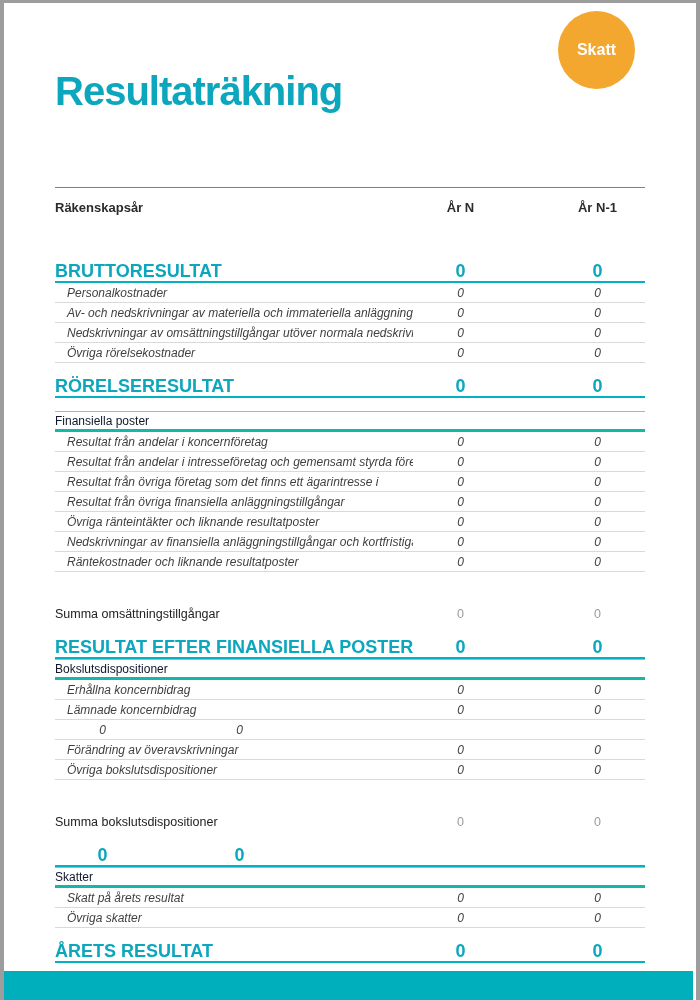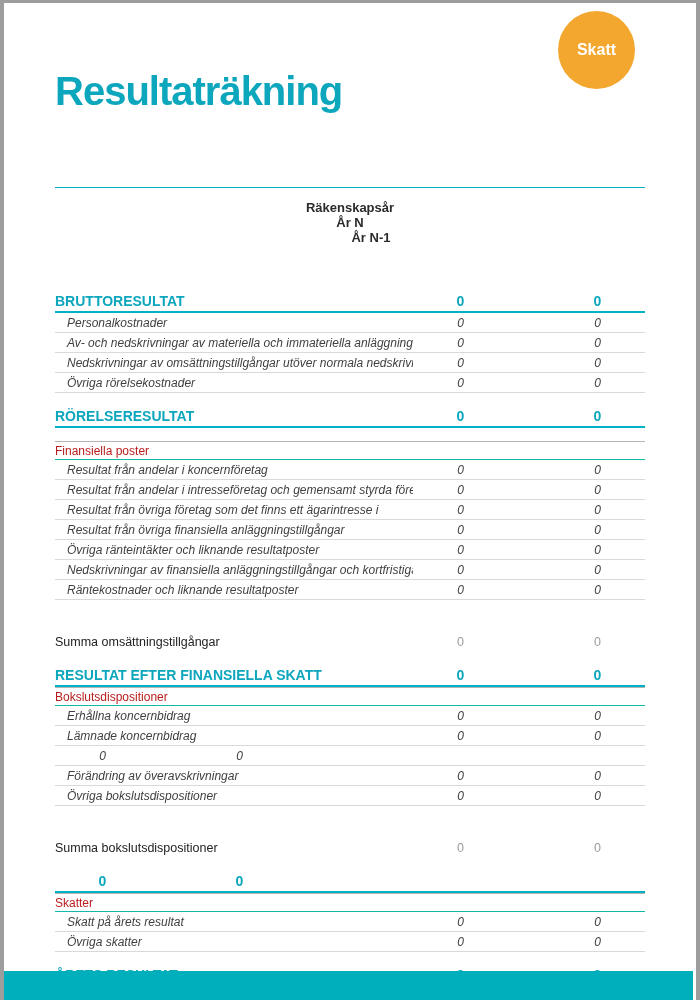--- a/index.html
+++ b/index.html
@@ -59,49 +59,49 @@
     font-size:16px;font-weight:bold;
   }
   
   .table{
     margin:64px 51px 0 51px;
     border-top:1px solid var(--rule);
   }
   .col-headers{
     display:flex;align-items:center;
     padding:12px 0 6px 0;
-    font-size:13px;font-weight:bold;color:#2b2b2b;flex-direction:column;
+    font-size:13px;font-weight:bold;color:#2b2b2b;
   }
   .col-headers .lab{flex:1;}
   .hdr-spacer{height:40px;}
   .row{
     display:flex;align-items:center;
     height:19px;
     border-bottom:1px solid var(--sep);
     font-size:12px;
     color:var(--detail-text);
   }
   .lab{flex:1;min-width:0;white-space:nowrap;overflow:hidden;}
   .val{width:95px;text-align:center;flex:none;}
   .val1{}
   .val2{margin-left:42px;}
   .row-section{
     height:20px;
     border-bottom:2px solid var(--rule);
     color:var(--accent);
     font-weight:bold;
-    font-size:14px;
+    font-size:18px;
   }
   .row-detail .lab{font-style:italic;padding-left:12px;}
   .row-detail .val{font-style:italic;}
   .row-subheader{
     height:17px;
     border-top:1px solid var(--sub-top);
-    border-bottom:1px solid #14b8a6;
-    color:#b91c1c;
+    border-bottom:3px solid #14b8a6;
+    color:#0f172a;
     font-size:12px;
   }
   .row-summa{
     height:20px;
     border-bottom:none;
     color:#222222;
     font-size:12.5px;
     margin-top:32px;
   }
   .row-summa .val{color:var(--summa-val);}
@@ -205,21 +205,21 @@
             <span class="val val1">0</span>
             <span class="val val2">0</span>
           </div>
           <div class="row row-summa">
             <span class="lab">Summa omsättningstillgångar</span>
             <span class="val val1">0</span>
             <span class="val val2">0</span>
           </div>
           <div class="spacer"></div>
           <div class="row row-section">
-            <span class="lab">RESULTAT EFTER FINANSIELLA SKATT</span>
+            <span class="lab">RESULTAT EFTER FINANSIELLA POSTER</span>
             <span class="val val1">0</span>
             <span class="val val2">0</span>
           </div>
           <div class="row row-subheader">
             <span class="lab">Bokslutsdispositioner</span>
           </div>
           <div class="row row-detail">
             <span class="lab">Erhållna koncernbidrag</span>
             <span class="val val1">0</span>
             <span class="val val2">0</span>

